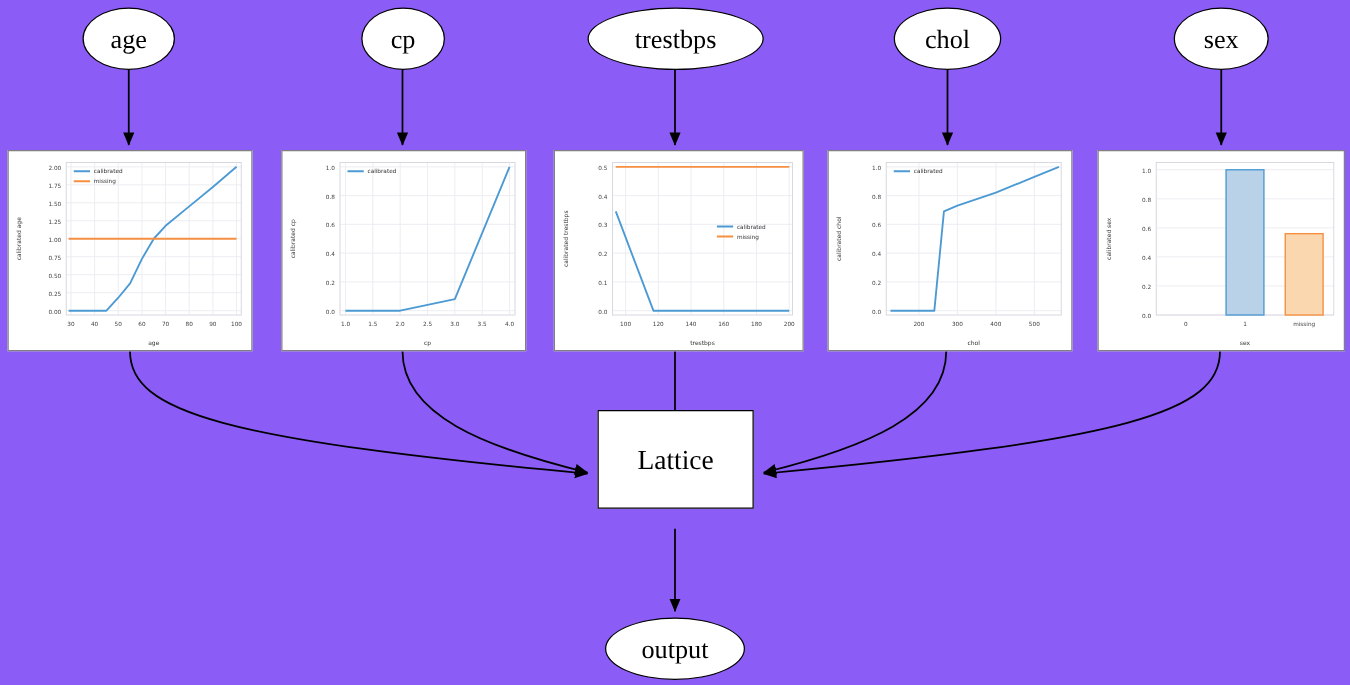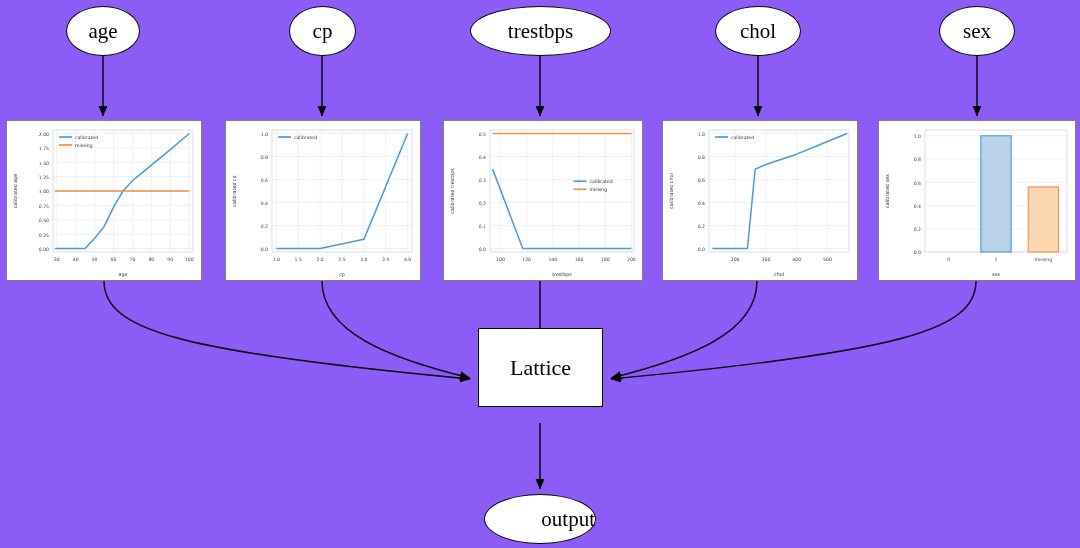--- a/index.html
+++ b/index.html
@@ -102,21 +102,21 @@
     <span>chol</span>
   </div>
   <div class="gnode ellipse" style="left:939px; top:6px; width:76px; height:50px; font-size:21px;">
     <span>sex</span>
   </div>
 
   <div class="gnode boxnode" style="left:478px; top:328px; width:125px; height:79px; font-size:22px;">
     <span>Lattice</span>
   </div>
 
-  <div class="gnode ellipse" style="left:484px; top:494px; width:112px; height:50px; font-size:21px;justify-content:flex-end;">
+  <div class="gnode ellipse" style="left:484px; top:494px; width:112px; height:50px; font-size:21px;">
     <span>output</span>
   </div>
 
   <div class="panel" style="left:6px; top:120px; width:196px; height:161px;">
     <svg id="svg-age" width="194" height="159" viewBox="0 0 194 159">
         <rect x="46" y="9" width="140" height="122" class="plot-bg"></rect>
         <line x1="46" y1="127.54716981132076" x2="186" y2="127.54716981132076" class="grid-line"></line>
         <text x="42" y="129.94716981132075" text-anchor="end" font-size="4.6" class="tick-lbl">0.00</text>
         <line x1="46" y1="113.16037735849056" x2="186" y2="113.16037735849056" class="grid-line"></line>
         <text x="42" y="115.56037735849057" text-anchor="end" font-size="4.6" class="tick-lbl">0.25</text>

